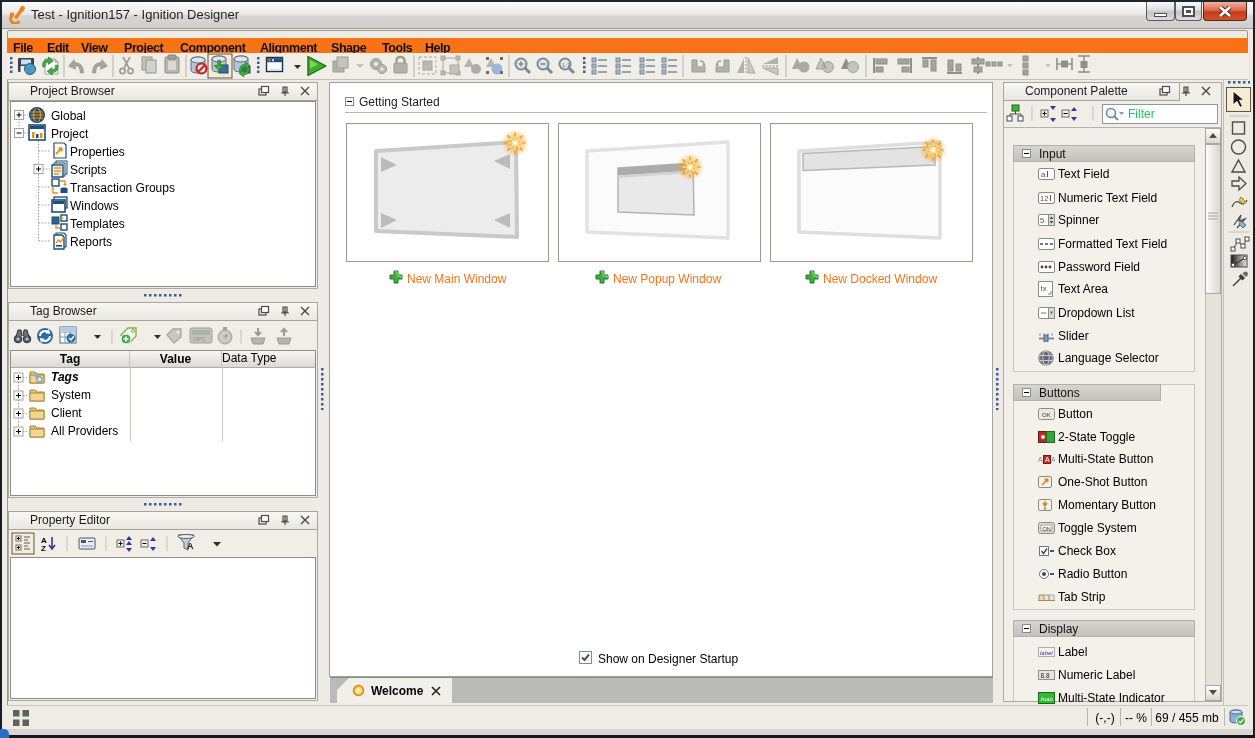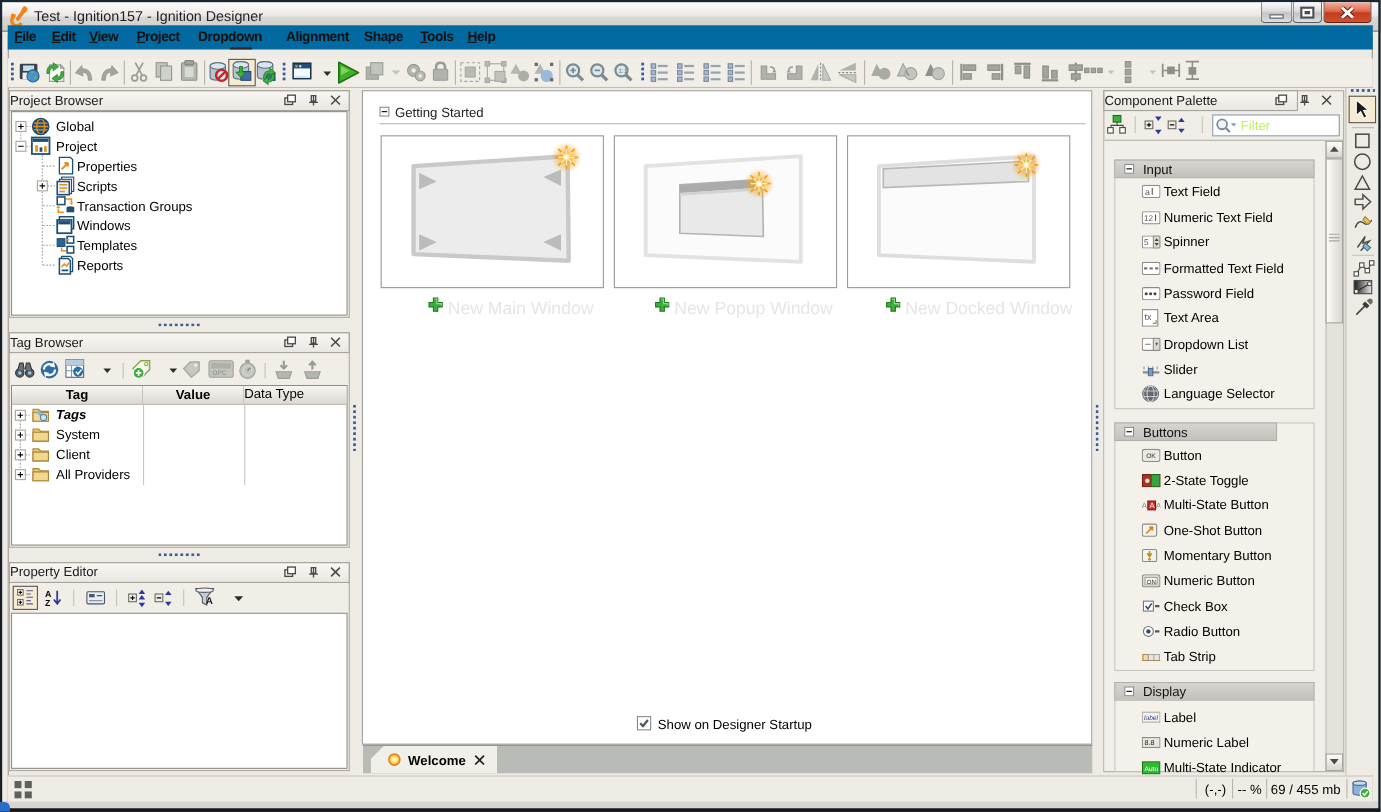--- a/index.html
+++ b/index.html
@@ -1,22 +1,22 @@
 <!DOCTYPE html>
 <html><head><meta charset="utf-8">
 <style>
 *{margin:0;padding:0;box-sizing:border-box}
 html,body{width:1255px;height:738px;overflow:hidden}
 body{font-family:"Liberation Sans",sans-serif;background:#1b2734;position:relative;font-size:12px;color:#000}
 .abs{position:absolute}
-.ptitle{background:linear-gradient(#f8f7f3,#e9e7e1);border:1px solid #a8a49c;color:#1a1a1a;font-size:12px;line-height:17px;padding-left:0}
+.ptitle{background:linear-gradient(#f8f7f3,#e9e7e1);border:1px solid #a8a49c;color:#1a1a1a;font-size:12px;line-height:17px;padding-left:21px}
 .white{background:#fff;border:1px solid #908c84}
 .menu-item{display:inline-block;font-weight:bold;font-size:12.5px;letter-spacing:-0.45px;color:#111}
 u{text-decoration:underline}
-.link{color:#e5e5e5;font-size:16px}
+.link{color:#f97316;font-size:12px}
 .palitem{position:absolute;left:1040px;font-size:12px;color:#000;line-height:16px}
 .palhead{position:absolute;left:1010px;width:186px;height:17px;background:linear-gradient(#d7d5cf,#c3c1bb);border:1px solid #b2b0aa;font-size:12px;line-height:15px;color:#111}
 </style></head>
 <body>
 
 <div class="abs" style="left:0;top:0;width:1255px;height:738px;background:#171e27"></div>
 <div class="abs" style="left:0;top:0;width:1255px;height:30px;background:#1b2633"></div>
 <div class="abs" style="left:2px;top:729px;width:1251px;height:6px;background:#d8d6d3"></div>
 <div class="abs" style="left:0;top:735px;width:1255px;height:3px;background:#14181d"></div>
 <div class="abs" style="left:0;top:729px;width:9px;height:9px;background:#2b6cc8;border-radius:0 5px 0 0"></div>
@@ -38,26 +38,26 @@
 <div class="abs" style="left:1203px;top:2px;width:44px;height:19px;background:linear-gradient(#f0b2a2,#e06a4c 45%,#c33c1e 55%,#d4502e);border:1px solid #5d2516;border-top:none;border-radius:0 0 4px 4px"></div>
 <svg class="abs" style="left:1218px;top:6px" width="14" height="11" viewBox="0 0 14 11">
     <path d="M2 1 L12 10 M12 1 L2 10" stroke="#5d2516" stroke-width="4.4"></path>
     <path d="M2 1 L12 10 M12 1 L2 10" stroke="#fff" stroke-width="2.6"></path>
   </svg>
 
 <div class="abs" style="left:2px;top:29px;width:1251px;height:700px;background:#edebe4"></div>
 
 <div class="abs" style="left:7px;top:30px;width:1241px;height:699px;border:1px solid #9a9791;border-radius:2px 2px 0 0"></div>
 
-<div class="abs" style="left:7px;top:23px;width:1241px;height:22px;background:#0369a1">
+<div class="abs" style="left:7px;top:38px;width:1241px;height:22px;background:#f97316">
   <div class="menu-item" style="position:absolute;left:6px;top:3px"><u>F</u>ile</div>
   <div class="menu-item" style="position:absolute;left:40px;top:3px"><u>E</u>dit</div>
   <div class="menu-item" style="position:absolute;left:74px;top:3px"><u>V</u>iew</div>
   <div class="menu-item" style="position:absolute;left:117px;top:3px"><u>P</u>roject</div>
-  <div class="menu-item" style="position:absolute;left:173px;top:3px">Dropdown</div>
+  <div class="menu-item" style="position:absolute;left:173px;top:3px">Component</div>
   <div class="menu-item" style="position:absolute;left:253px;top:3px">Alignment</div>
   <div class="menu-item" style="position:absolute;left:324px;top:3px">Shape</div>
   <div class="menu-item" style="position:absolute;left:375px;top:3px"><u>T</u>ools</div>
   <div class="menu-item" style="position:absolute;left:418px;top:3px"><u>H</u>elp</div>
 <div style="position:absolute;left:202px;top:20px;width:20px;height:2px;background:#2a2a2a"></div>
   </div>
 
 <div class="abs" id="toolbar" style="left:7px;top:53px;width:1241px;height:27px;background:#f0eee7;border-bottom:1px solid #c2bfb8"></div>
 <svg class="abs" style="left:0;top:52px" width="1255" height="28" viewBox="0 0 1255 28" id="tbsvg">
 <defs>
@@ -804,21 +804,21 @@
       <path d="M12 2 l-3 4 h6 z M12 16 l-3 -4 h6 z" fill="#2a3c9a"></path>
     </g>
   <line x1="90" y1="5" x2="90" y2="20" stroke="#c4c1ba"></line>
 </svg>
 <div class="abs" style="left:1102px;top:104px;width:116px;height:20px;background:#fff;border:1px solid #8898a8"></div>
 <svg class="abs" style="left:1105px;top:107px" width="20" height="14" viewBox="0 0 20 14">
     <circle cx="6" cy="6" r="4.5" fill="#eef4f8" stroke="#7a8a98" stroke-width="1.6"></circle>
     <line x1="9.2" y1="9.2" x2="13" y2="13" stroke="#7a8a98" stroke-width="2"></line>
     <path d="M14 5 l5 0 l-2.5 3 z" fill="#8a98a8"></path>
   </svg>
-<div class="abs" style="left:1128px;top:107px;font-size:12px;color:#bef264">Filter</div>
+<div class="abs" style="left:1128px;top:107px;font-size:12px;color:#22c55e">Filter</div>
 
 <div class="abs" style="left:1004px;top:127px;width:217px;height:574px;background:#f1efe9;border-top:1px solid #b6b2aa"></div>
 
 <div class="abs" style="left:1205px;top:128px;width:16px;height:573px;background:#e4e2db;border-left:1px solid #c0beb6"></div>
 <div class="abs" style="left:1205px;top:128px;width:16px;height:16px;background:linear-gradient(#fdfdfb,#d8d6cf);border:1px solid #a8a69e"></div>
 <svg class="abs" style="left:1209px;top:133px" width="8" height="6">
     <path d="M4 0 L8 5 L0 5 Z" fill="#4a4c46"></path>
   </svg>
 <div class="abs" style="left:1205px;top:685px;width:16px;height:16px;background:linear-gradient(#fdfdfb,#d8d6cf);border:1px solid #a8a69e"></div>
 <svg class="abs" style="left:1209px;top:690px" width="8" height="6">
@@ -930,21 +930,21 @@
 <svg class="abs" style="left:1038px;top:474px" width="16" height="16">
     <rect x=".5" y="2.5" width="13" height="11" rx="1.5" fill="#f4f2ec" stroke="#8a8c86"></rect>
     <path d="M4 11 L10 5 M10 5 l-3.4 .6 M10 5 l-.6 3.4" stroke="#e8821e" stroke-width="1.6" fill="none"></path>
   </svg>
 <div class="palitem" style="top:497px;left:1058px">Momentary Button</div>
 <svg class="abs" style="left:1038px;top:497px" width="16" height="16">
     <rect x=".5" y="2.5" width="13" height="11" rx="1.5" fill="#f4f2ec" stroke="#8a8c86"></rect>
     <path d="M7 4 v5 M5 6 l2 3 l2 -3" stroke="#c8881e" stroke-width="1.4" fill="none"></path>
     <circle cx="7" cy="11.5" r="1.2" fill="#c8881e"></circle>
   </svg>
-<div class="palitem" style="top:520px;left:1058px">Numeric Button</div>
+<div class="palitem" style="top:520px;left:1058px">Toggle System</div>
 <svg class="abs" style="left:1038px;top:522px" width="17" height="12">
     <rect x=".5" y=".5" width="16" height="11" rx="2" fill="#dcdad2" stroke="#8a8c86"></rect>
     <rect x="3" y="3" width="11" height="6" fill="#f8f8f4" stroke="#a8a69e"></rect>
     <text x="4.5" y="8.5" font-size="5.5" fill="#333">ON</text>
   </svg>
 <div class="palitem" style="top:543px;left:1058px">Check Box</div>
 <svg class="abs" style="left:1038px;top:545px" width="17" height="12">
     <rect x="1.5" y="1.5" width="9" height="9" fill="#fff" stroke="#6a7a88"></rect>
     <path d="M3.5 6 l2 2.5 l3.5 -5" stroke="#3a4a58" stroke-width="1.4" fill="none"></path>
     <line x1="12" y1="6" x2="16" y2="6" stroke="#555" stroke-width="2"></line>

